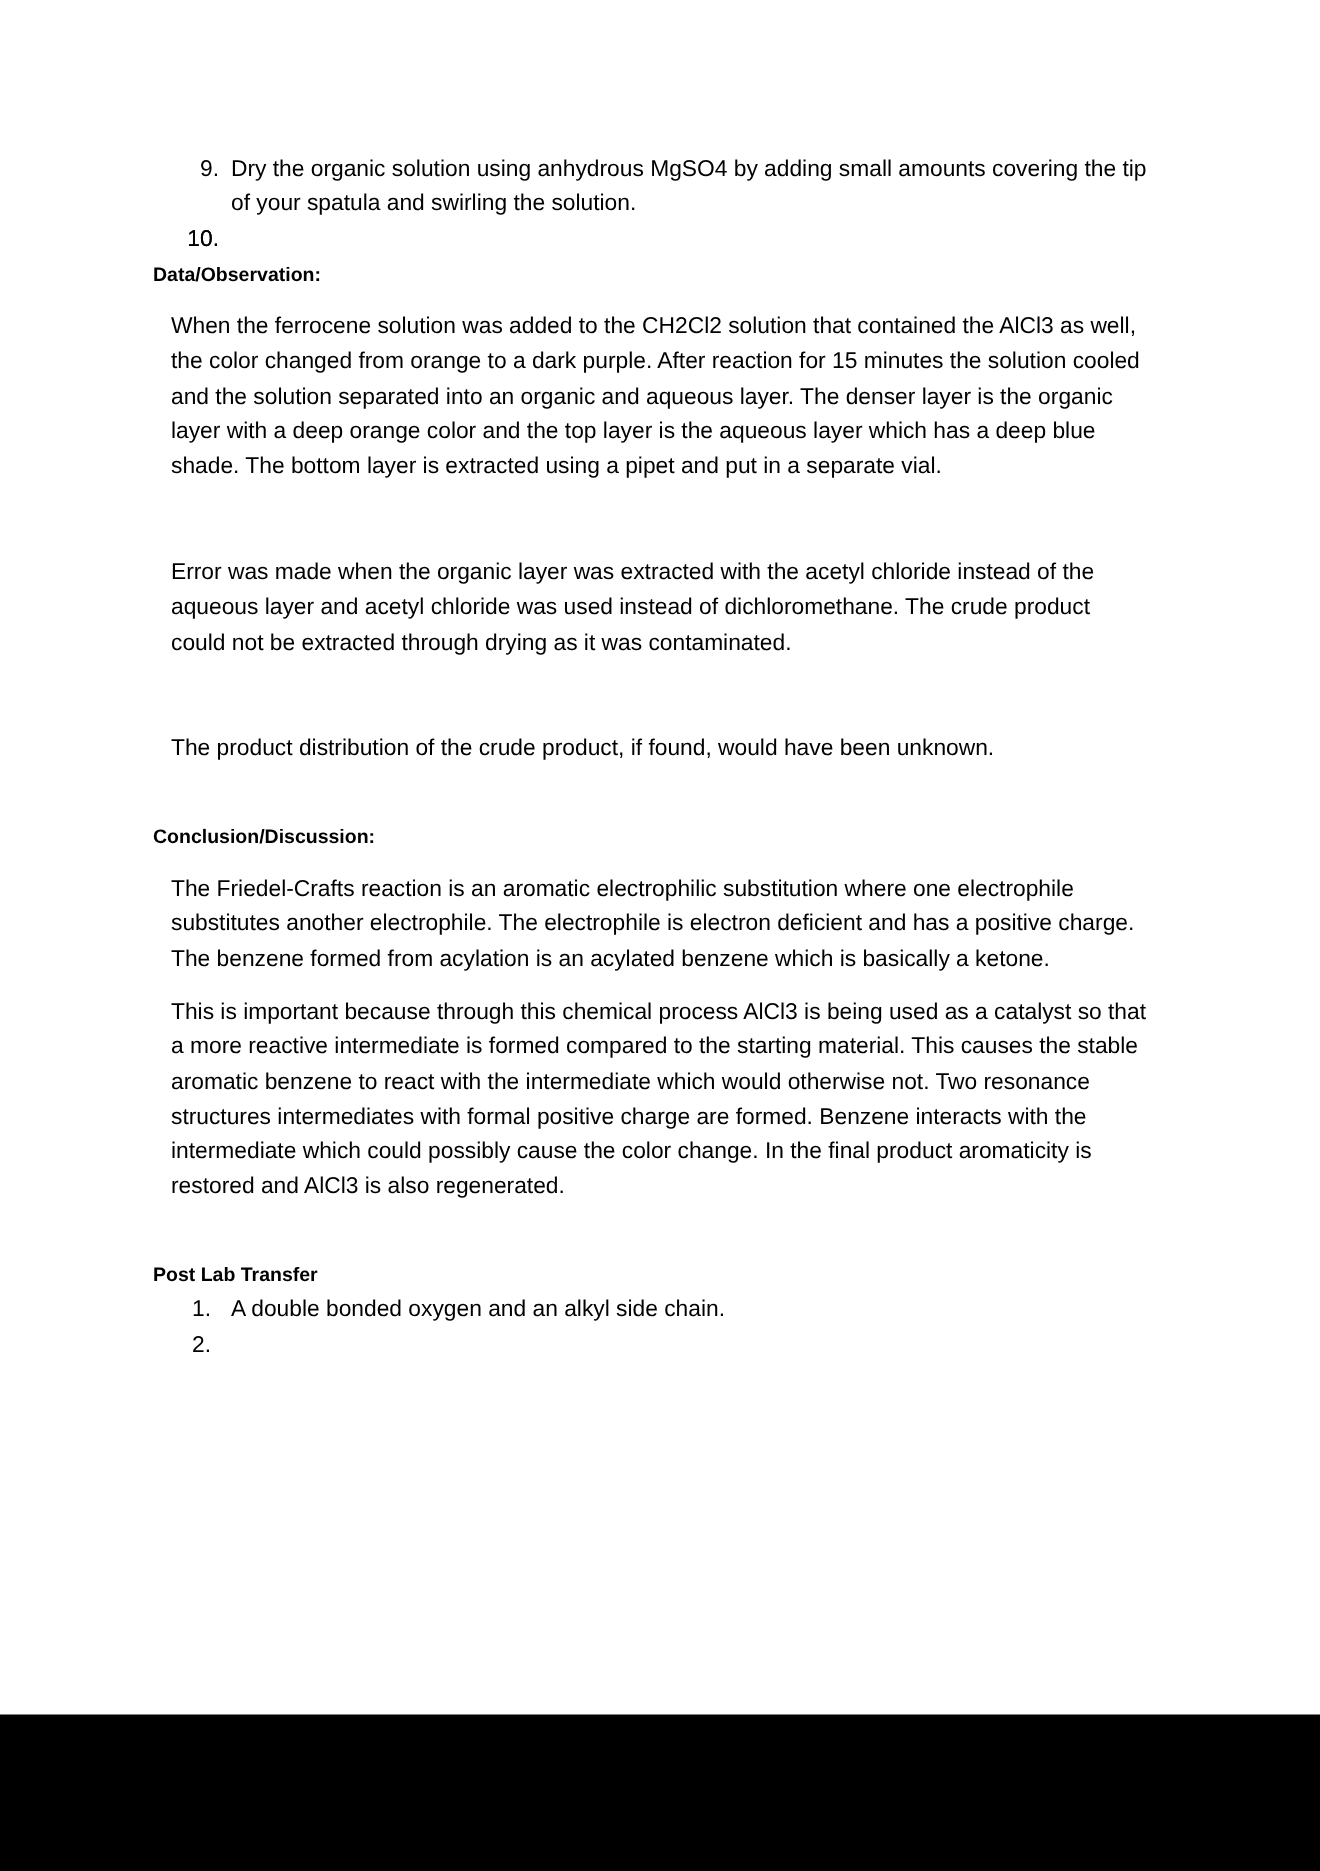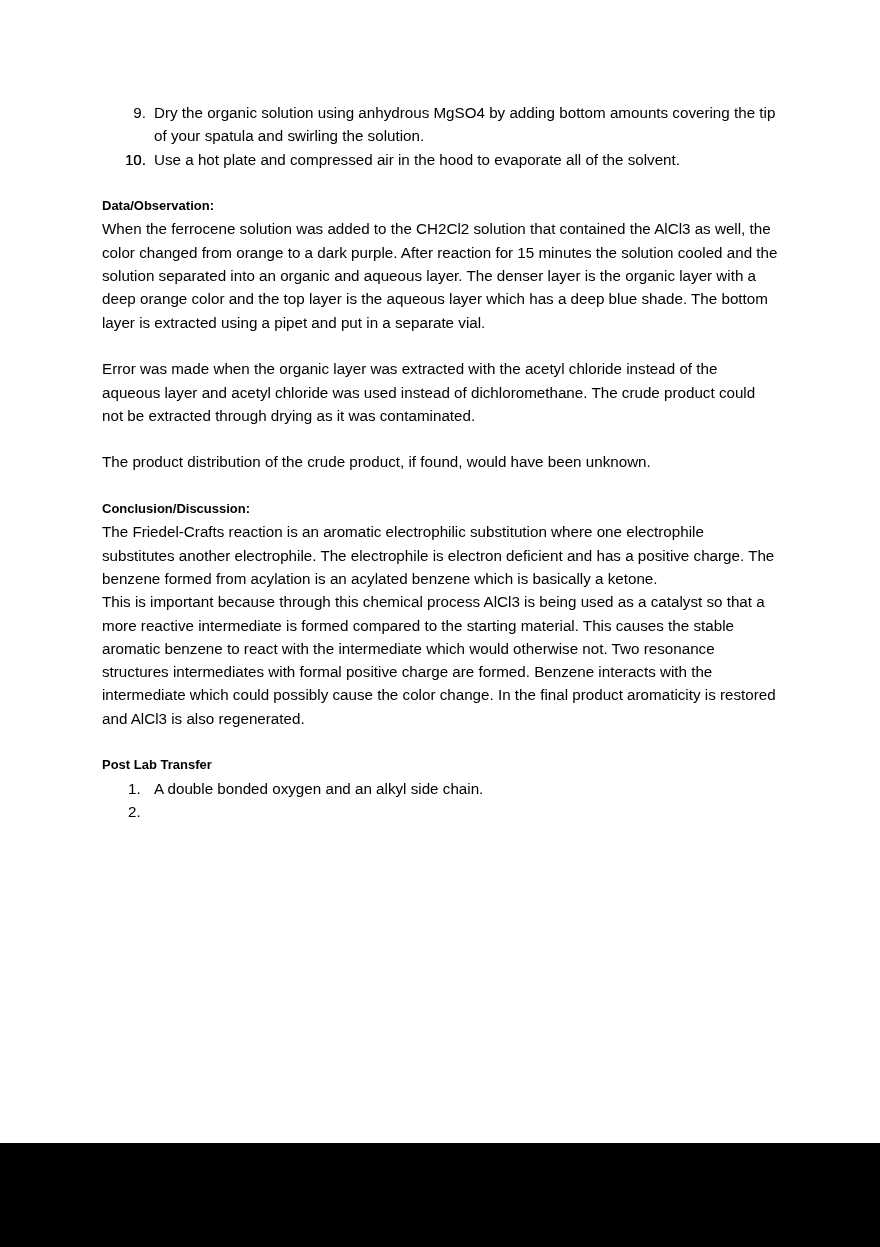--- a/index.html
+++ b/index.html
@@ -60,21 +60,21 @@
     font-weight: bold;
     font-size: 13px;
     line-height: 23.3px;
     margin: 0;
   }
 
   
   .para {
     font-size: 15.2px;
     line-height: 23.3px;
-    margin: 0;
+    margin: 12px;
     text-align: left;
   }
   .spacer-line {
     height: 23.3px;
   }
 
   
   .q-list {
     margin: 0;
     padding: 0;
@@ -114,28 +114,27 @@
 </style>
 </head>
 <body>
 
 <div class="page">
   <div class="content">
 
     <ol class="proc-list">
       <li class="proc-item">
         <span class="proc-num">9.</span>
-        <span>Dry the organic solution using anhydrous MgSO4 by adding bottom amounts covering the tip of your spatula and swirling the solution.</span>
+        <span>Dry the organic solution using anhydrous MgSO4 by adding small amounts covering the tip of your spatula and swirling the solution.</span>
       </li>
       <li class="proc-item">
         <span class="proc-num">10.</span>
       </li>
       <li class="proc-item">
         <span class="proc-num">10.</span>
-        <span>Use a hot plate and compressed air in the hood to evaporate all of the solvent.</span>
       </li>
     </ol>
 
     <div class="spacer-line"></div>
 
     <h2 class="sec-heading">Data/Observation:</h2>
     <p class="para">When the ferrocene solution was added to the CH2Cl2 solution that contained the AlCl3 as well, the color changed from orange to a dark purple. After reaction for 15 minutes the solution  cooled and the solution separated into an organic and aqueous layer. The denser layer is the organic layer with a deep orange color and the top layer is the aqueous layer which has a deep blue shade. The bottom layer is extracted using a pipet and put in a separate vial.</p>
 
     <div class="spacer-line"></div>
 

